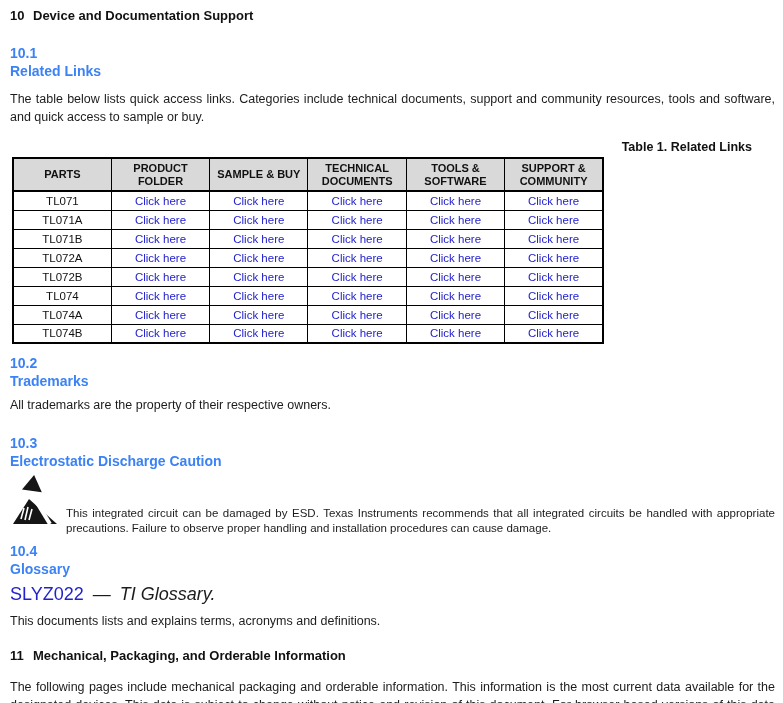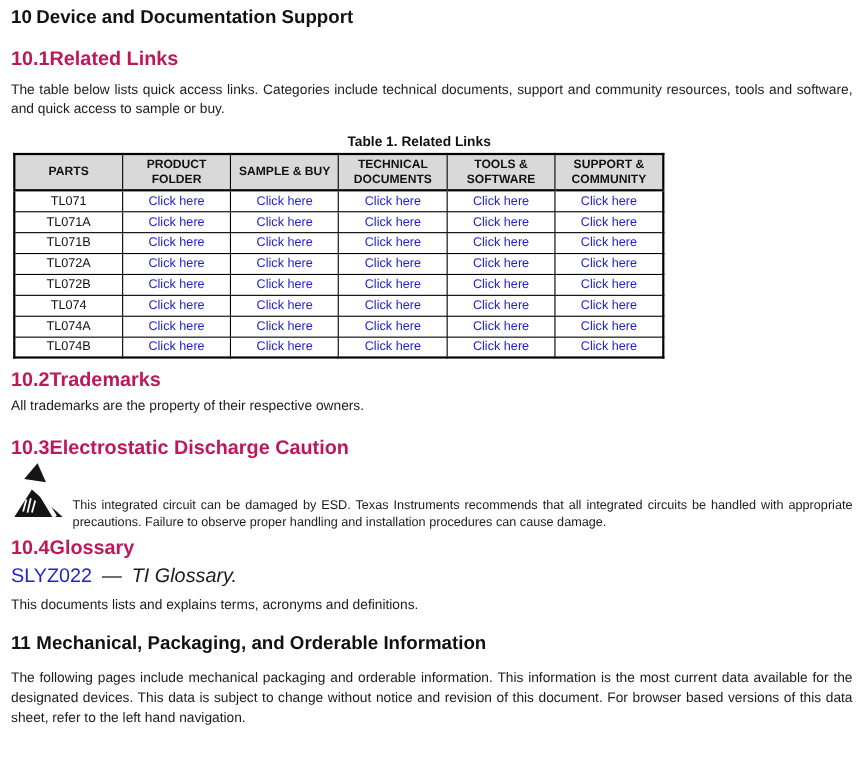--- a/index.html
+++ b/index.html
@@ -11,30 +11,30 @@
   *{box-sizing:border-box;margin:0;padding:0;}
   html,body{background:#fff;}
   body{
     width:783px;height:703px;
     font-family:"Liberation Sans","DejaVu Sans",sans-serif;
     color:var(--ink);
     padding:6px 8px 0 10px;
     overflow:hidden;
   }
   
-  .h1{font-size:17px;font-weight:bold;color:#111;line-height:20px;display:flex;}
+  .h1{font-size:13px;font-weight:bold;color:#111;line-height:20px;display:flex;}
   .h1 .num{min-width:23px;}
-  .h2{font-size:18px;font-weight:bold;color:#be185d;line-height:18px;display:flex;}
+  .h2{font-size:14px;font-weight:bold;color:#3b82f6;line-height:18px;display:flex;flex-direction:column;}
   .h2 .num{min-width:30px;}
   
   .para{font-size:12.5px;line-height:18px;text-align:justify;}
   .mt-h2-1{margin-top:18px;}
   .mt-para{margin-top:10px;}
   
-  .tbl-caption{margin-top:14px;width:742px;text-align:center;font-size:12.5px;font-weight:bold;color:#111;}
+  .tbl-caption{margin-top:14px;width:742px;text-align:right;font-size:12.5px;font-weight:bold;color:#111;}
   table{
     margin-top:3px;margin-left:2px;
     width:592px;table-layout:fixed;
     border-collapse:collapse;
     border:2px solid var(--border);
   }
   th{
     background:var(--hdr-bg);
     border:1px solid var(--border);
     border-bottom:2px solid var(--border);

